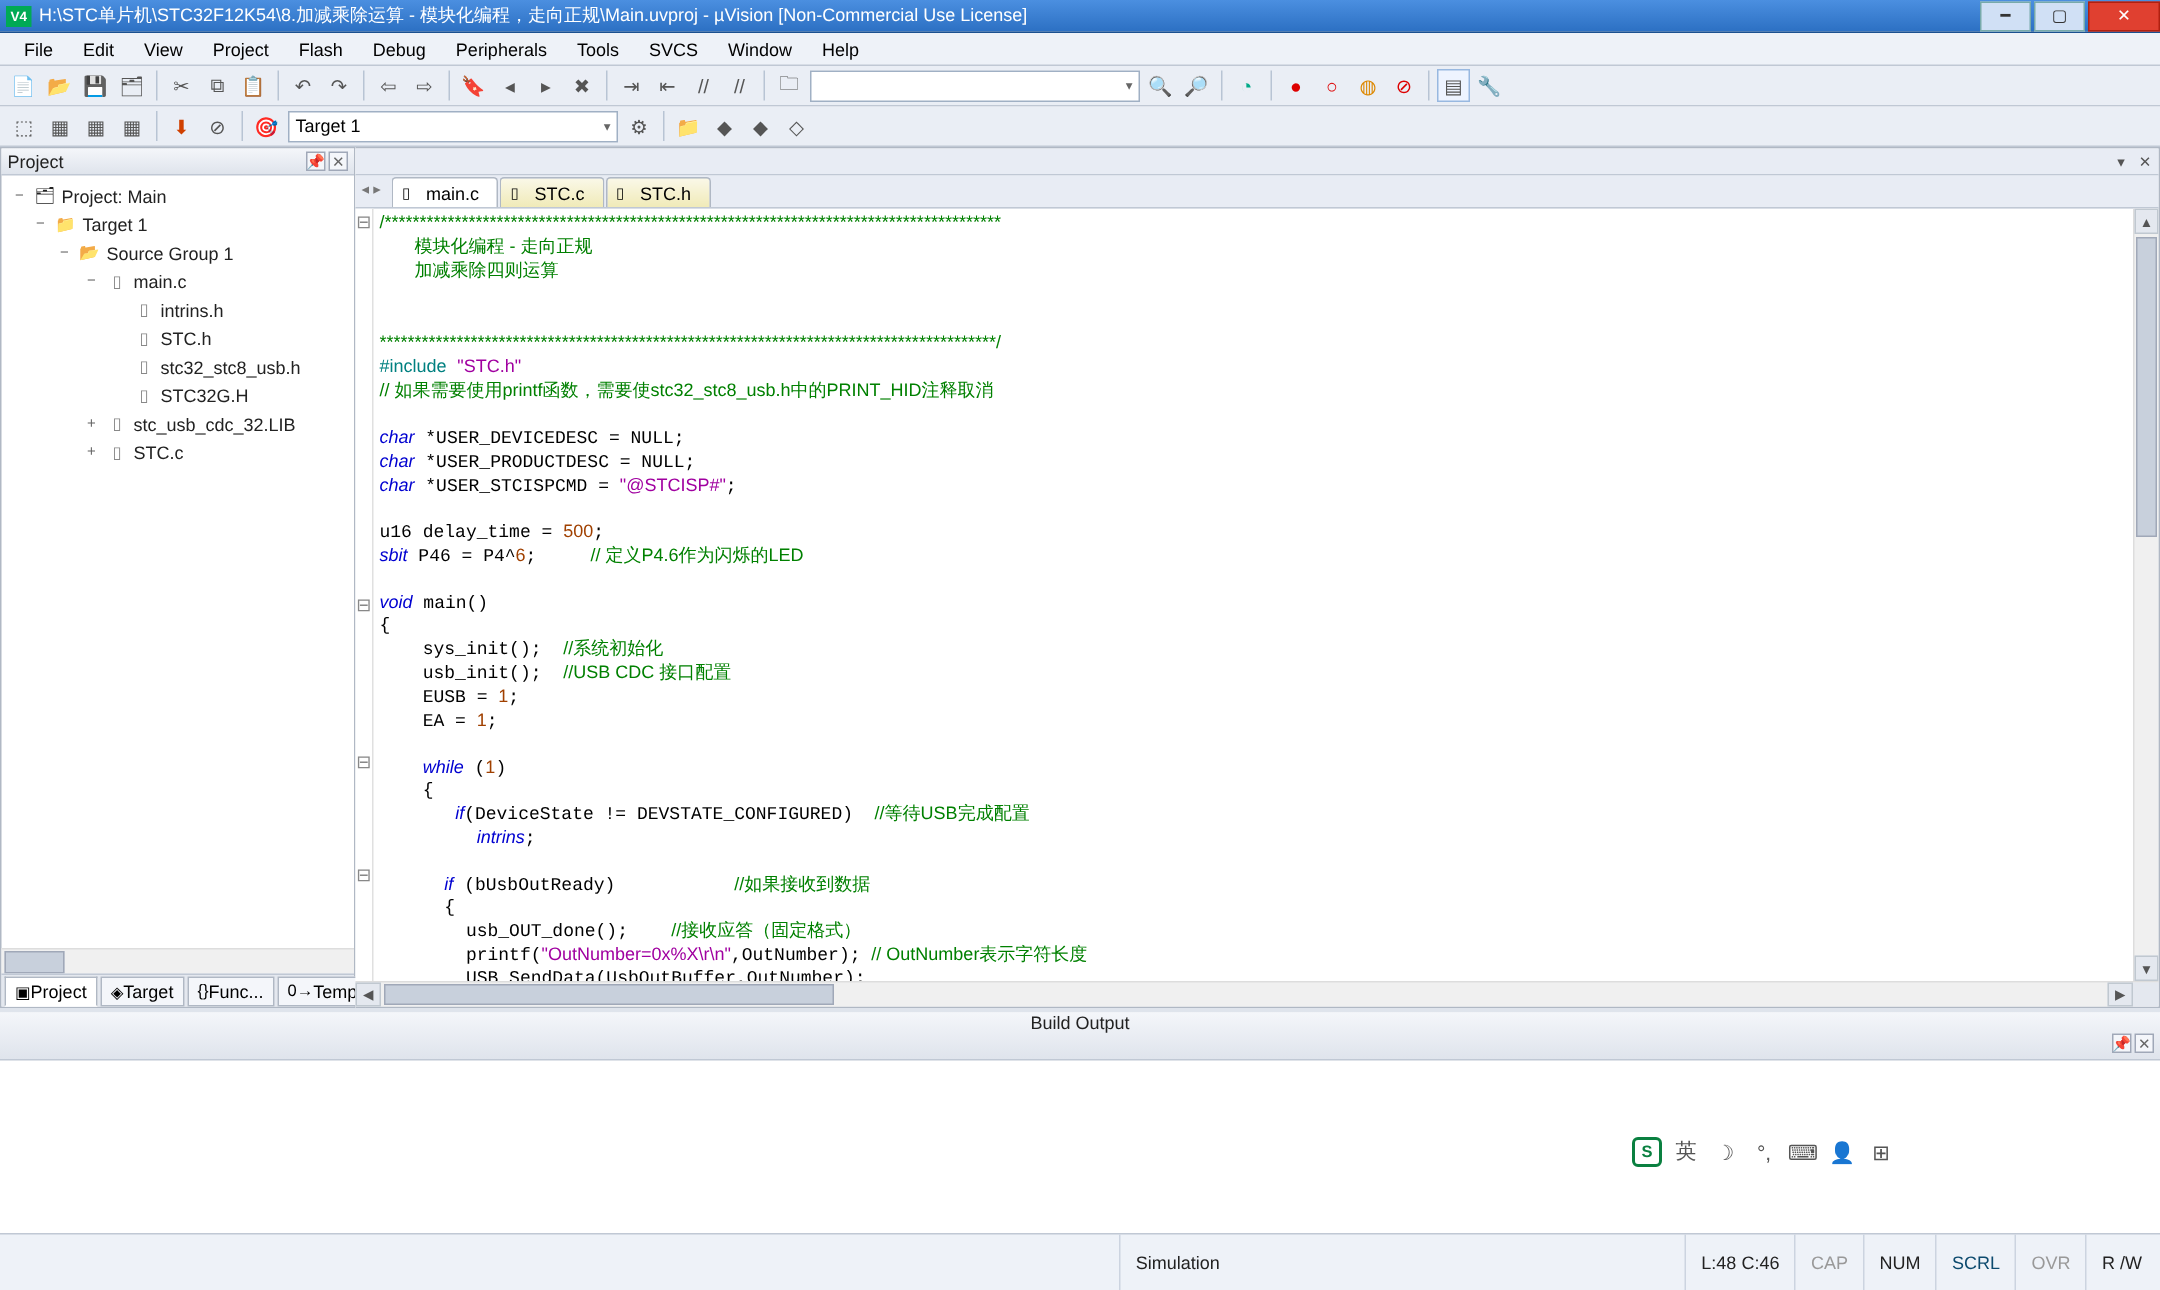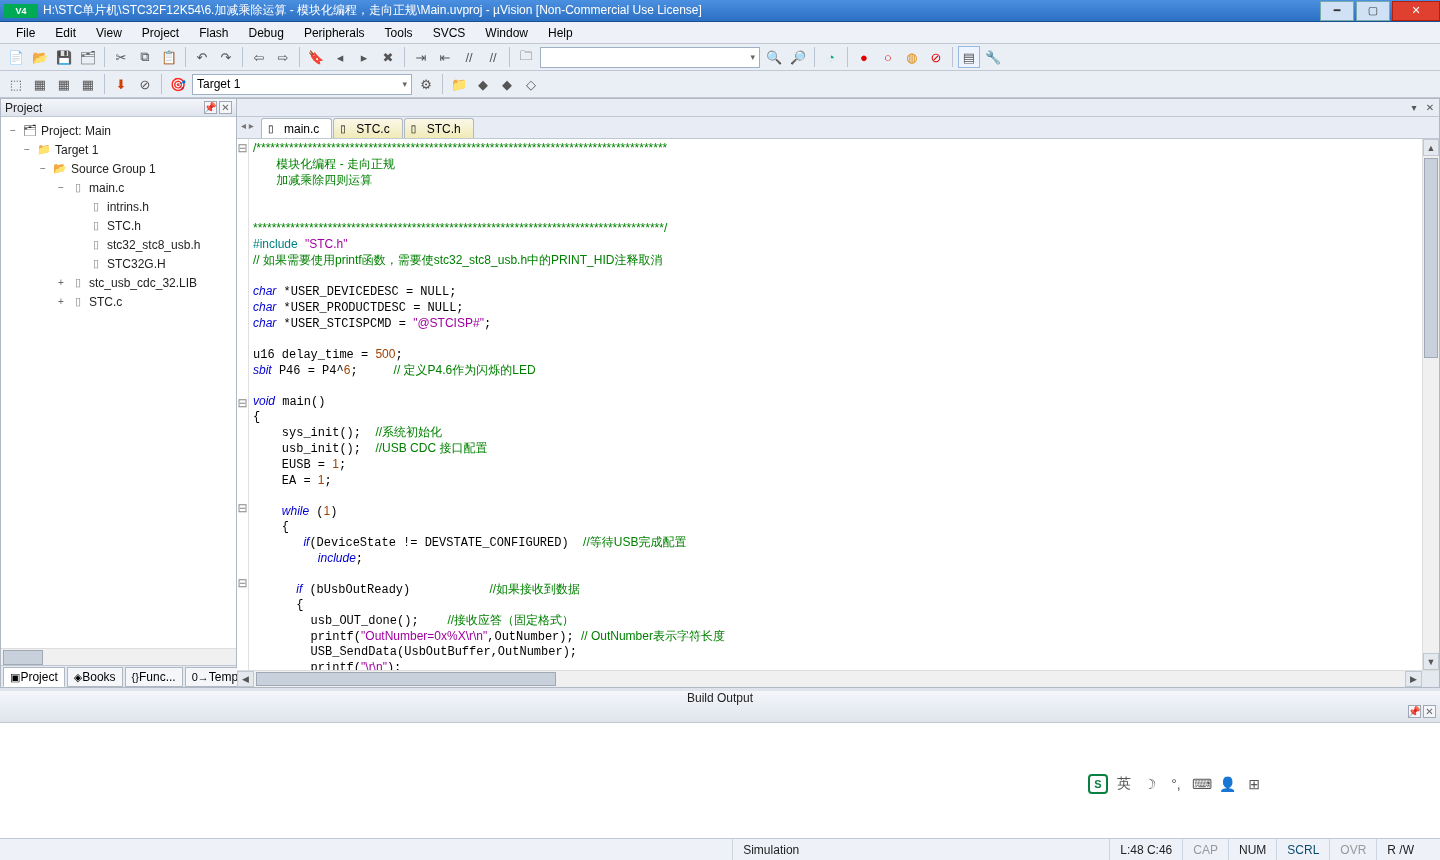--- a/index.html
+++ b/index.html
@@ -1,21 +1,21 @@
 <!DOCTYPE html>
 <html><head>
 <meta charset="utf-8">
 <style>
 * { margin:0; padding:0; box-sizing:border-box; font-family:"Segoe UI",Tahoma,sans-serif; font-size:12px; }
 html,body { width:100%; height:100%; overflow:hidden; background:#f0f0f0; }
 .window { width:1440px; height:860px; display:flex; flex-direction:column; background:#f0f0f0; }
 
 
 .titlebar { height:22px; background:linear-gradient(#4b8fe0,#2c70c3); display:flex; align-items:center; color:#fff; padding-left:4px; border-bottom:1px solid #1a5090; }
-.titlebar .app-icon { width:34px; height:14px; background:#0a5; margin-right:5px; display:inline-flex; align-items:center; justify-content:center; font-size:9px; font-weight:bold; }
+.titlebar .app-icon { width:17px; height:14px; background:#0a5; margin-right:5px; display:inline-flex; align-items:center; justify-content:center; font-size:9px; font-weight:bold; }
 .titlebar .title { flex:1; font-size:12px; white-space:nowrap; overflow:hidden; }
 .win-btns { display:flex; }
 .win-btn { width:34px; height:20px; background:#d0e0f5; border:1px solid #7aa; margin-left:2px; display:flex; align-items:center; justify-content:center; font-size:11px; color:#333; }
 .win-btn.close { width:48px; background:#e04030; color:#fff; border-color:#b02010; }
 
 
 .menubar { height:22px; background:#eef2f8; display:flex; align-items:center; padding:0 6px; border-bottom:1px solid #c0c8d4; }
 .menubar span { padding:14px 10px; cursor:default; }
 
 
@@ -81,33 +81,33 @@
 
 
 .build-output { height:150px; background:#fff; border-top:3px solid #dfe4ec; display:flex; flex-direction:column; }
 .build-output .pane-header { height:32px;flex-direction:column; }
 .bo-body { flex:1; position:relative; }
 .bo-overlay { position:absolute; right:170px; bottom:40px; display:flex; align-items:center; gap:6px; padding:4px 6px; background:rgba(255,255,255,0.6); }
 .bo-overlay .ov-ico { width:20px; height:20px; display:flex; align-items:center; justify-content:center; font-size:14px; color:#555; }
 .bo-overlay .ov-ico.green { color:#0a8040; border:2px solid #0a8040; border-radius:4px; font-size:11px; font-weight:bold; }
 
 
-.statusbar { height:22px; background:#eef2f8; border-top:1px solid #c0c8d4; display:flex; align-items:center; padding:0 16px; font-size:11px; color:#222; }
+.statusbar { height:38px; background:#eef2f8; border-top:1px solid #c0c8d4; display:flex; align-items:center; padding:0 2px; font-size:11px; color:#222; }
 .statusbar .cell { padding:0 10px; border-left:1px solid #ccd4e0; height:100%; display:flex; align-items:center; }
 .statusbar .cell:first-child { border-left:none; }
 .statusbar .spacer { flex:1; }
 </style>
 </head>
 <body>
 
 <div class="window">
 
   <div class="titlebar">
     <span class="app-icon">V4</span>
-    <span class="title">H:\STC单片机\STC32F12K54\6.加减乘除运算 - 模块化编程，走向正规\Main.uvproj - µVision  [Non-Commercial Use License]</span>
+    <span class="title">H:\STC单片机\STC32F12K54\8.加减乘除运算 - 模块化编程，走向正规\Main.uvproj - µVision  [Non-Commercial Use License]</span>
     <div class="win-btns">
       <div class="win-btn">━</div>
       <div class="win-btn">▢</div>
       <div class="win-btn close">✕</div>
     </div>
   </div>
 
   <div class="menubar">
     <span>File</span>
     <span>Edit</span>
@@ -248,21 +248,21 @@
             <span class="exp">+</span>
             <span class="ico file-ico">▯</span>
             <span>STC.c</span>
           </div>
       </div>
       <div class="tree-hscroll">
           <div class="thumb"></div>
         </div>
       <div class="proj-tabs">
         <div class="proj-tab active">▣ <span>Project</span></div>
-        <div class="proj-tab">◈ <span>Books</span></div>
+        <div class="proj-tab">◈ <span>Target</span></div>
         <div class="proj-tab">{} <span>Func...</span></div>
         <div class="proj-tab">0→ <span>Temp...</span></div>
       </div>
     </div>
 
     <div class="editor-area">
       <div class="ed-headerbar">
         <div class="hb">▾</div>
         <div class="hb">✕</div>
       </div>
@@ -339,21 +339,21 @@
 <span class="kw">void</span> main()
 {
     sys_init();  <span class="cmt">//系统初始化</span>
     usb_init();  <span class="cmt">//USB CDC 接口配置</span>
     EUSB = <span class="num">1</span>;
     EA = <span class="num">1</span>;
 
     <span class="kw">while</span> (<span class="num">1</span>)
     {
        <span class="kw">if</span>(DeviceState != DEVSTATE_CONFIGURED)  <span class="cmt">//等待USB完成配置</span>
-         <span class="kw">include</span>;
+         <span class="kw">intrins</span>;
 
       <span class="kw">if</span> (bUsbOutReady)           <span class="cmt">//如果接收到数据</span>
       {
         usb_OUT_done();    <span class="cmt">//接收应答（固定格式）</span>
         printf(<span class="str">"OutNumber=0x%X\r\n"</span>,OutNumber); <span class="cmt">// OutNumber表示字符长度</span>
         USB_SendData(UsbOutBuffer,OutNumber);
         printf(<span class="str">"\r\n"</span>);
         printf(,add(,));
         printf(,sub(,));
         printf(,mul(,));

